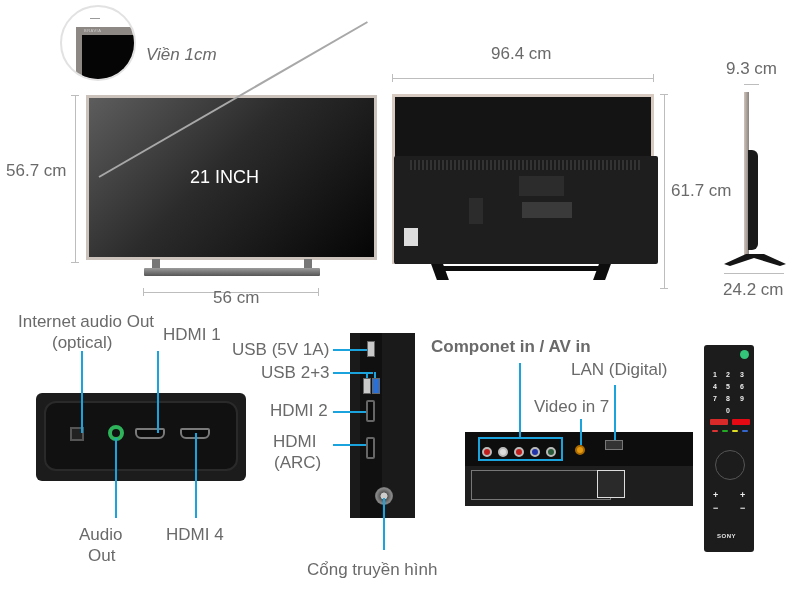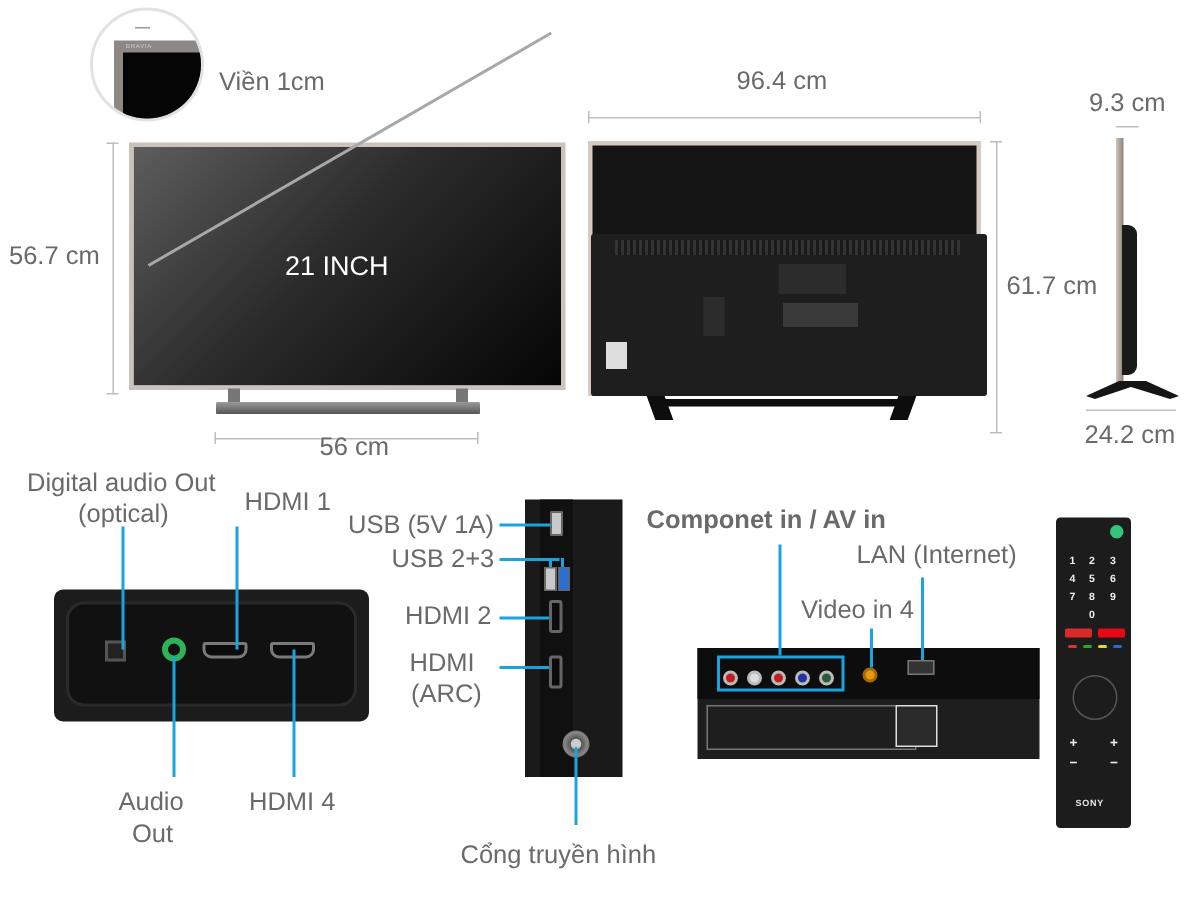--- a/index.html
+++ b/index.html
@@ -74,21 +74,21 @@
 </style>
 </head>
 <body>
 
 <div class="abs bezel-circle">
   <div class="bezel-frame"></div>
   <div class="bezel-inner" style="left:20px;top:28px;"></div>
   <div class="bezel-text" style="left:22px;top:21px;">BRAVIA</div>
   <div class="bezel-tick"></div>
 </div>
-<div class="lbl" style="left:146px;top:45px;">Viền 1cm</div>
+<div class="lbl" style="left:146px;top:45px;font-style:italic;">Viền 1cm</div>
 
 <div class="dim" style="left:75px;top:95px;width:1px;height:168px;"></div>
 <div class="tick" style="left:71px;top:95px;width:8px;height:1px;"></div>
 <div class="tick" style="left:71px;top:262px;width:8px;height:1px;"></div>
 <div class="lbl" style="left:6px;top:161px;">56.7 cm</div>
 
 <div class="abs front-tv">
   <div class="diag"></div>
 </div>
 <div class="diag-text">21 INCH</div>
@@ -129,21 +129,21 @@
 <div class="lbl" style="left:726px;top:59px;">9.3 cm</div>
 <div class="dim" style="left:744px;top:84px;width:15px;height:1px;"></div>
 <div class="abs side-panel"></div>
 <div class="abs side-body"></div>
 <svg class="abs side-foot" width="62" height="14" viewBox="0 0 62 14">
   <polygon points="0,12 22,2 40,2 62,12 56,14 30,6 6,14" fill="#151515"></polygon>
 </svg>
 <div class="dim" style="left:724px;top:273px;width:60px;height:1px;"></div>
 <div class="lbl" style="left:723px;top:280px;">24.2 cm</div>
 
-<div class="lbl" style="left:18px;top:312px;">Digital audio Out</div>
+<div class="lbl" style="left:18px;top:312px;">Internet audio Out</div>
 <div class="lbl" style="left:52px;top:333px;">(optical)</div>
 <div class="lbl" style="left:163px;top:325px;">HDMI 1</div>
 
 <div class="abs ports-left">
   <div class="ports-left-inner"></div>
 </div>
 <div class="optical"></div>
 <div class="jack"></div>
 <div class="hdmi" style="left:135px;top:428px;"></div>
 <div class="hdmi" style="left:180px;top:428px;"></div>
@@ -176,22 +176,22 @@
 <div class="cline" style="left:333px;top:349px;width:34px;height:2px;"></div>
 <div class="cline" style="left:333px;top:372px;width:40px;height:2px;"></div>
 <div class="cline" style="left:366px;top:372px;width:2px;height:6px;"></div>
 <div class="cline" style="left:374px;top:372px;width:2px;height:6px;"></div>
 <div class="cline" style="left:333px;top:411px;width:33px;height:2px;"></div>
 <div class="cline" style="left:333px;top:444px;width:33px;height:2px;"></div>
 <div class="cline" style="left:383px;top:498px;width:2px;height:52px;"></div>
 <div class="lbl" style="left:307px;top:560px;">Cổng truyền hình</div>
 
 <div class="lbl" style="left:431px;top:337px;font-weight:bold;">Componet in / AV in</div>
-<div class="lbl" style="left:571px;top:360px;">LAN (Internet)</div>
-<div class="lbl" style="left:534px;top:397px;">Video in 4</div>
+<div class="lbl" style="left:571px;top:360px;">LAN (Digital)</div>
+<div class="lbl" style="left:534px;top:397px;">Video in 7</div>
 
 <div class="abs ports-rear">
   <div class="ports-rear-top"></div>
   <div class="ports-rear-label"></div>
 </div>
 <div class="rca" style="left:482px;top:447px;background:#c21d1d;"></div>
 <div class="rca" style="left:498px;top:447px;background:#ddd;"></div>
 <div class="rca" style="left:514px;top:447px;background:#c21d1d;"></div>
 <div class="rca" style="left:530px;top:447px;background:#2233aa;"></div>
 <div class="rca" style="left:546px;top:447px;background:#2a5a3a;"></div>

